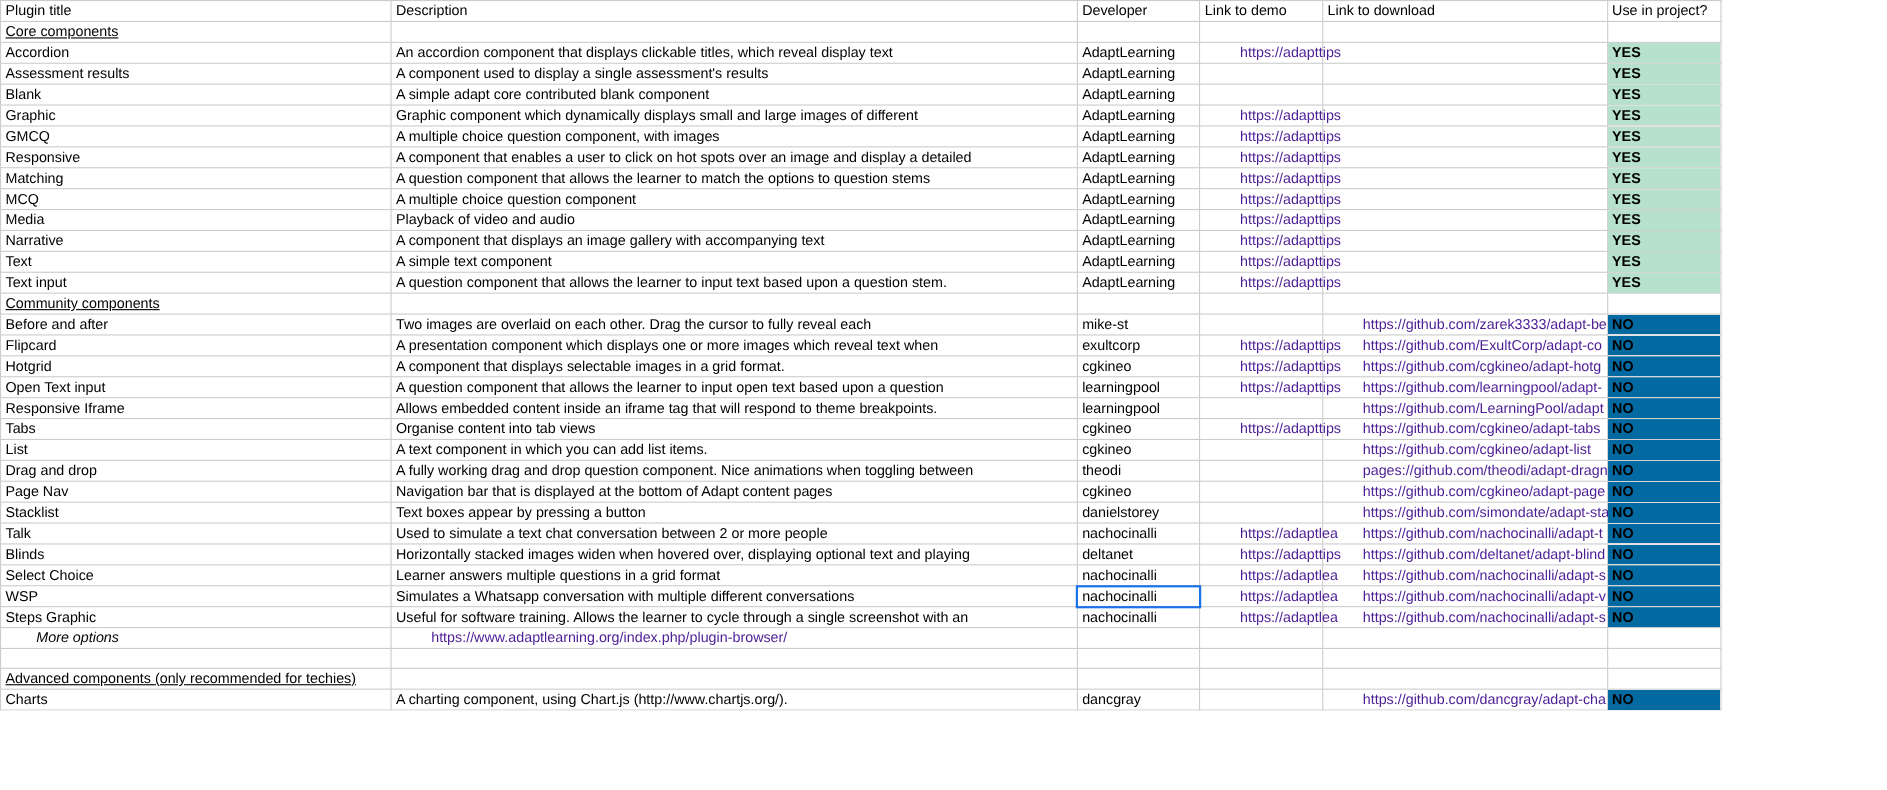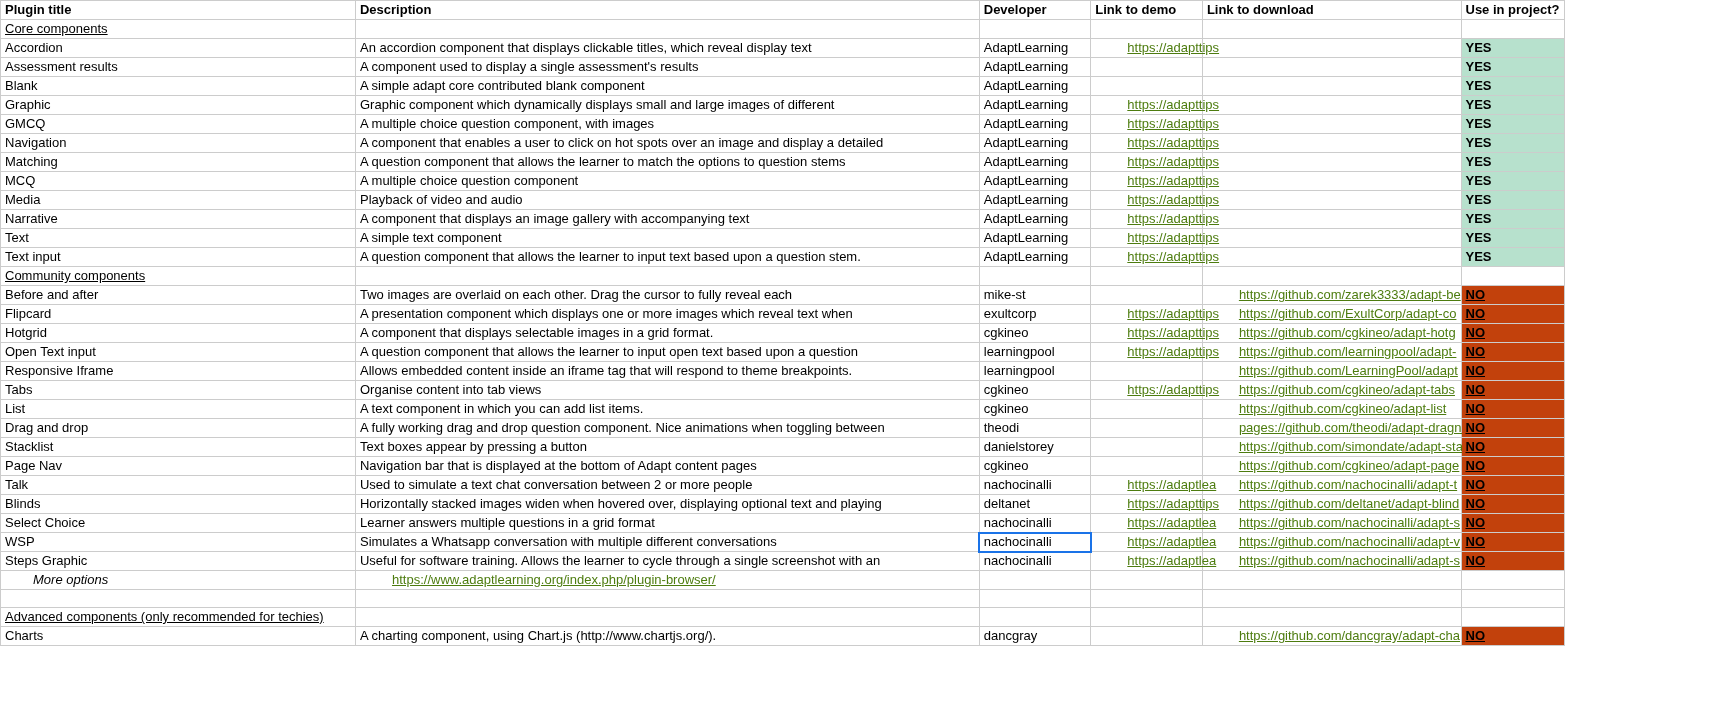--- a/index.html
+++ b/index.html
@@ -21,32 +21,32 @@
     padding: 1px 3px 1px 4px;
     height: 18px;
     line-height: 16px;
     vertical-align: middle;
     overflow: hidden;
     white-space: nowrap;
     text-align: left;
     font-weight: normal;
     position: relative;
   }
-  th { font-weight: bold; }
+  th { font-weight: normal; }
   .col-title { width: 350px; }
   .col-desc  { width: 615px; }
   .col-dev   { width: 110px; }
   .col-demo  { width: 110px; }
   .col-down  { width: 255px; }
   .col-use   { width: 102px; font-weight: bold; margin-top: 16px; }
   .section-head { text-decoration: underline; margin-left: 31px; }
   .italic { font-style: italic; padding-left: 32px; }
-  a.link { color: #4d7c0f; text-decoration: underline; cursor: pointer; padding-left: 32px; }
+  a.link { color: #4c1d95; cursor: pointer; padding-left: 32px; }
   .yes { background: #b7e1cd; }
-  .no  { background: #c2410c; text-decoration: underline; }
+  .no  { background: #0369a1; }
   .selected-cell { outline: 2px solid #1a73e8; outline-offset: -1px; z-index: 2; }
   
   .overflow-visible { overflow: visible; }
 </style>
 </head>
 <body>
 
 <table>
   <colgroup>
     <col class="col-title">
@@ -109,21 +109,21 @@
       </tr>
       <tr>
         <td>GMCQ</td>
         <td>A multiple choice question component, with images</td>
         <td>AdaptLearning</td>
         <td class="overflow-visible"><a class="link">https://adapttips</a></td>
         <td class="overflow-visible"></td>
         <td class="col-use yes">YES</td>
       </tr>
       <tr>
-        <td>Navigation</td>
+        <td>Responsive</td>
         <td>A component that enables a user to click on hot spots over an image and display a detailed</td>
         <td>AdaptLearning</td>
         <td class="overflow-visible"><a class="link">https://adapttips</a></td>
         <td class="overflow-visible"></td>
         <td class="col-use yes">YES</td>
       </tr>
       <tr>
         <td>Matching</td>
         <td>A question component that allows the learner to match the options to question stems</td>
         <td>AdaptLearning</td>
@@ -237,33 +237,33 @@
       </tr>
       <tr>
         <td>Drag and drop</td>
         <td>A fully working drag and drop question component. Nice animations when toggling between</td>
         <td>theodi</td>
         <td class="overflow-visible"></td>
         <td class="overflow-visible"><a class="link">pages://github.com/theodi/adapt-dragnd</a></td>
         <td class="col-use no">NO</td>
       </tr>
       <tr>
+        <td>Page Nav</td>
+        <td>Navigation bar that is displayed at the bottom of Adapt content pages</td>
+        <td>cgkineo</td>
+        <td class="overflow-visible"></td>
+        <td class="overflow-visible"><a class="link">https://github.com/cgkineo/adapt-page</a></td>
+        <td class="col-use no">NO</td>
+      </tr>
+      <tr>
         <td>Stacklist</td>
         <td>Text boxes appear by pressing a button</td>
         <td>danielstorey</td>
         <td class="overflow-visible"></td>
         <td class="overflow-visible"><a class="link">https://github.com/simondate/adapt-sta</a></td>
-        <td class="col-use no">NO</td>
-      </tr>
-      <tr>
-        <td>Page Nav</td>
-        <td>Navigation bar that is displayed at the bottom of Adapt content pages</td>
-        <td>cgkineo</td>
-        <td class="overflow-visible"></td>
-        <td class="overflow-visible"><a class="link">https://github.com/cgkineo/adapt-page</a></td>
         <td class="col-use no">NO</td>
       </tr>
       <tr>
         <td>Talk</td>
         <td>Used to simulate a text chat conversation between 2 or more people</td>
         <td>nachocinalli</td>
         <td class="overflow-visible"><a class="link">https://adaptlea</a></td>
         <td class="overflow-visible"><a class="link">https://github.com/nachocinalli/adapt-t</a></td>
         <td class="col-use no">NO</td>
       </tr>

